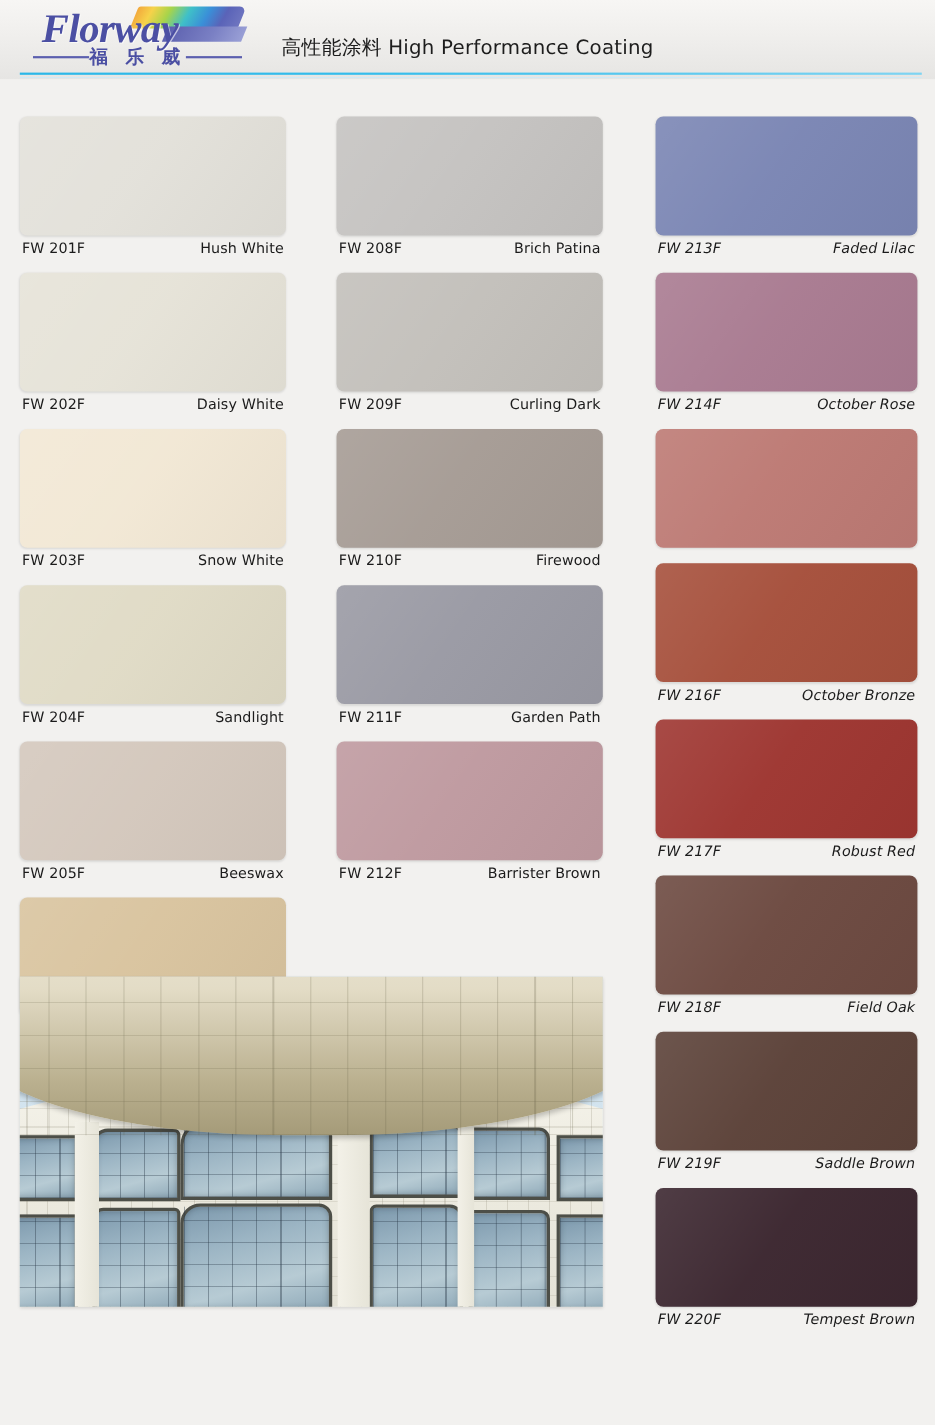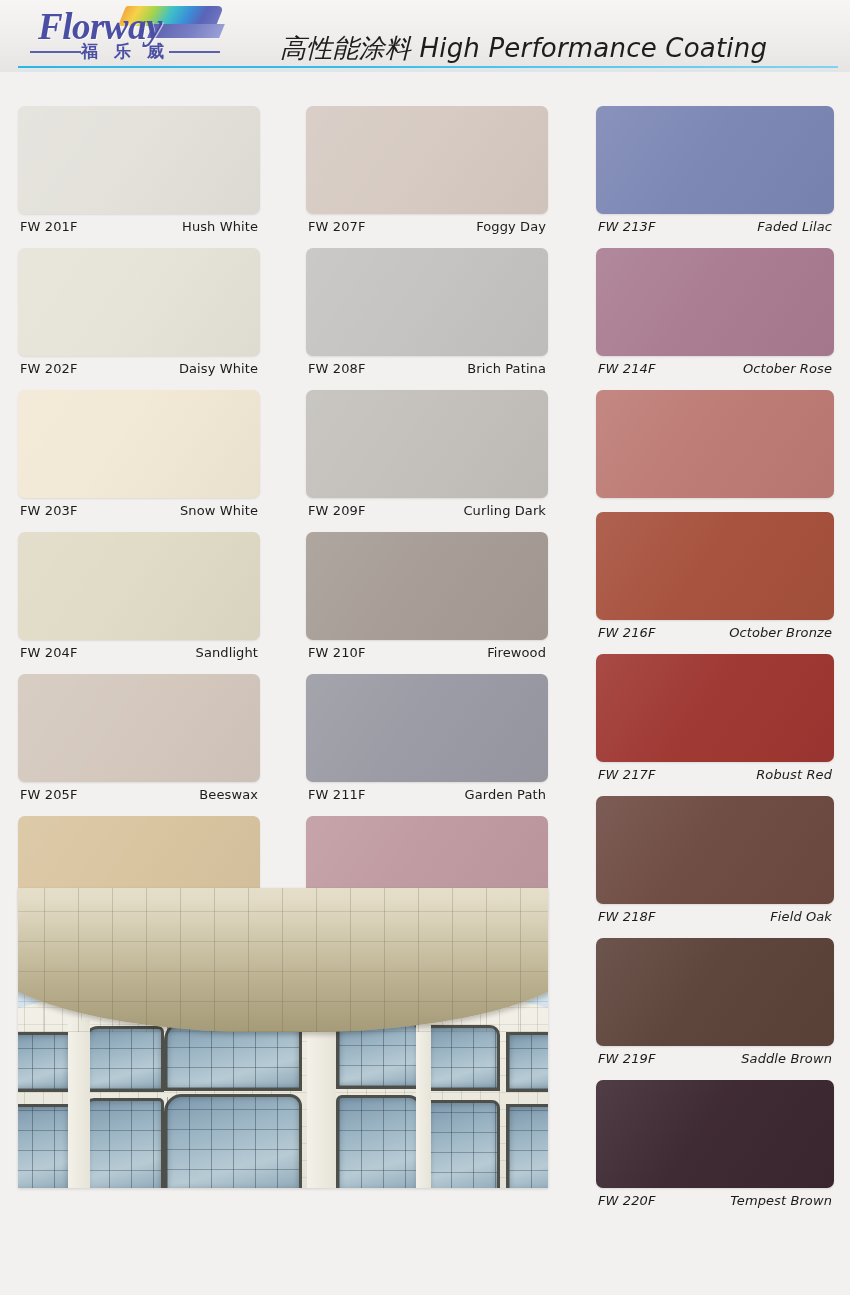--- a/index.html
+++ b/index.html
@@ -91,28 +91,27 @@
     font-family: "DejaVu Sans", sans-serif;
     font-weight: bold;
     font-size: 17px;
     color: #4b4fa3;
     letter-spacing: 5px;
     white-space: nowrap;
   }
 
   .header-title {
     position: absolute;
-    left: 280px;
+    left: 256px;
     top: 31px;
     font-family: "DejaVu Sans", sans-serif;
-    font-size: 26px;
+    font-size: 18px;
     color: #1d1d1d;
     letter-spacing: 0.2px;
     white-space: nowrap;
-    font-style: italic;
   }
 
   
   .grid {
     position: absolute;
     top: 106px; left: 0;
     width: 850px;
   }
   .col {
     position: absolute;
@@ -302,27 +301,20 @@
       </div>
       <div class="swatch-cell">
         <div class="chip" style="background: rgb(217, 196, 159);"></div>
         <div class="chip-caption">
           <span class="chip-code">FW 206F</span>
           <span class="chip-name">Basket Straw</span>
         </div>
       </div>
     </div>
   <div class="col col-2">
-      <div class="swatch-cell">
-        <div class="chip" style="background: rgb(214, 202, 194);"></div>
-        <div class="chip-caption">
-          <span class="chip-code">FW 207F</span>
-          <span class="chip-name">Foggy Day</span>
-        </div>
-      </div>
       <div class="swatch-cell">
         <div class="chip" style="background: rgb(197, 195, 193);"></div>
         <div class="chip-caption">
           <span class="chip-code">FW 208F</span>
           <span class="chip-name">Brich Patina</span>
         </div>
       </div>
       <div class="swatch-cell">
         <div class="chip" style="background: rgb(195, 192, 187);"></div>
         <div class="chip-caption">

